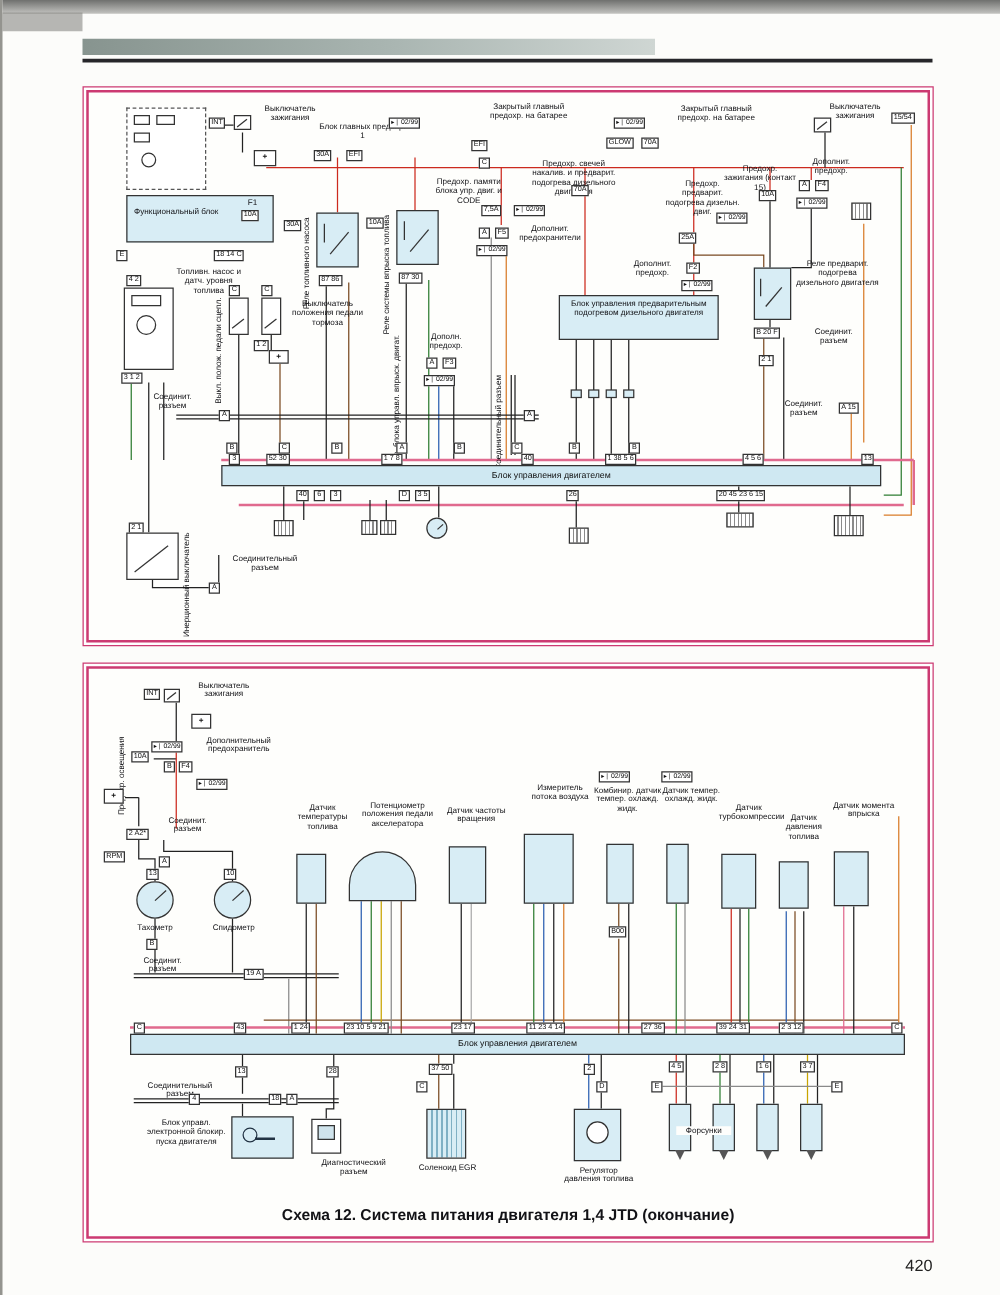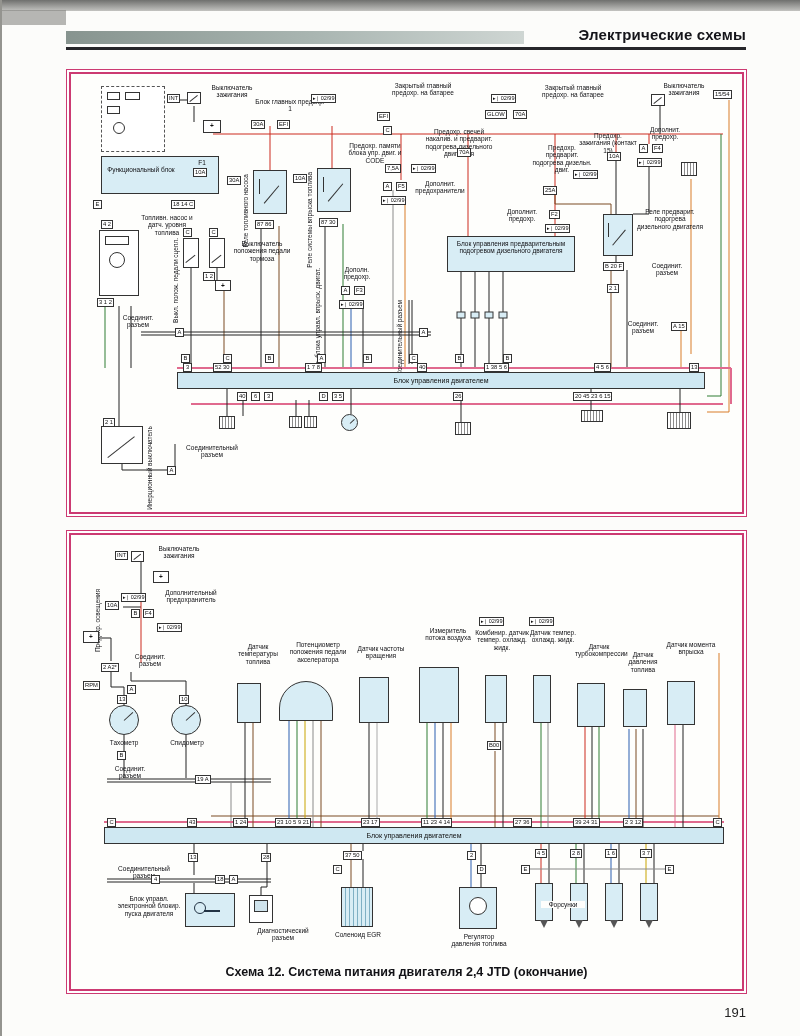--- a/index.html
+++ b/index.html
@@ -44,21 +44,20 @@
 .bar{position:absolute;border:1px solid #333;background:#cfe8f2;text-align:center;font-size:7px;line-height:15px;color:#111}
 .caption{position:absolute;left:0;width:100%;text-align:center;font-weight:bold;font-size:12.5px;color:#121216}
 </style>
 </head>
 <body>
 
 <div class="page">
   <div class="scan-top"></div>
   <div class="scan-corner"></div>
   <div class="hdr-bar"></div>
-  <div class="hdr-title">Электрические схемы</div>
   <div class="hdr-rule"></div>
 
   <section class="panel" id="panel1">
     <div class="panel-inner">
       <svg class="wires" width="673" height="440" viewBox="0 0 673 440">
         <g fill="none" stroke-width="1">
           <path stroke="#cc2a1e" d="M142,60 H652"></path>
           <path stroke="#cc2a1e" d="M199,52 V96 M261,52 V94 M330,60 V106 M397,60 V74 M397,82 V162 M484,60 V112 M484,120 V162 M545,60 V78 M578,60 V70"></path>
           <path stroke="#222" d="M116,26 H104 M123,32 V48 M589,29 V60 M545,86 V188 M578,92 V140 H562"></path>
           <path stroke="#7a4a22" d="M484,120 V130 H540 V140"></path>
@@ -381,18 +380,18 @@
       <div class="pin" style="left:499px;top:314px">2 8</div>
       <div class="pin" style="left:534px;top:314px">1 6</div>
       <div class="pin" style="left:569px;top:314px">3 7</div>
       <div class="pin" style="left:594px;top:330px">E</div>
       <div class="inj" style="left:464px;top:348px"></div>
       <div class="inj" style="left:499px;top:348px"></div>
       <div class="inj" style="left:534px;top:348px"></div>
       <div class="inj" style="left:569px;top:348px"></div>
       <div class="lbl" style="left:470px;top:366px;width:44px;background:#fefefc">Форсунки</div>
 
-      <div class="caption" style="top:430px">Схема 12. Система питания двигателя 2,4 JTD (окончание)</div>
+      <div class="caption" style="top:430px">Схема 12. Система питания двигателя 1,4 JTD (окончание)</div>
     </div>
   </section>
 
-  <div class="pagenum">191</div>
+  <div class="pagenum">420</div>
 </div>
 
 </body></html>

